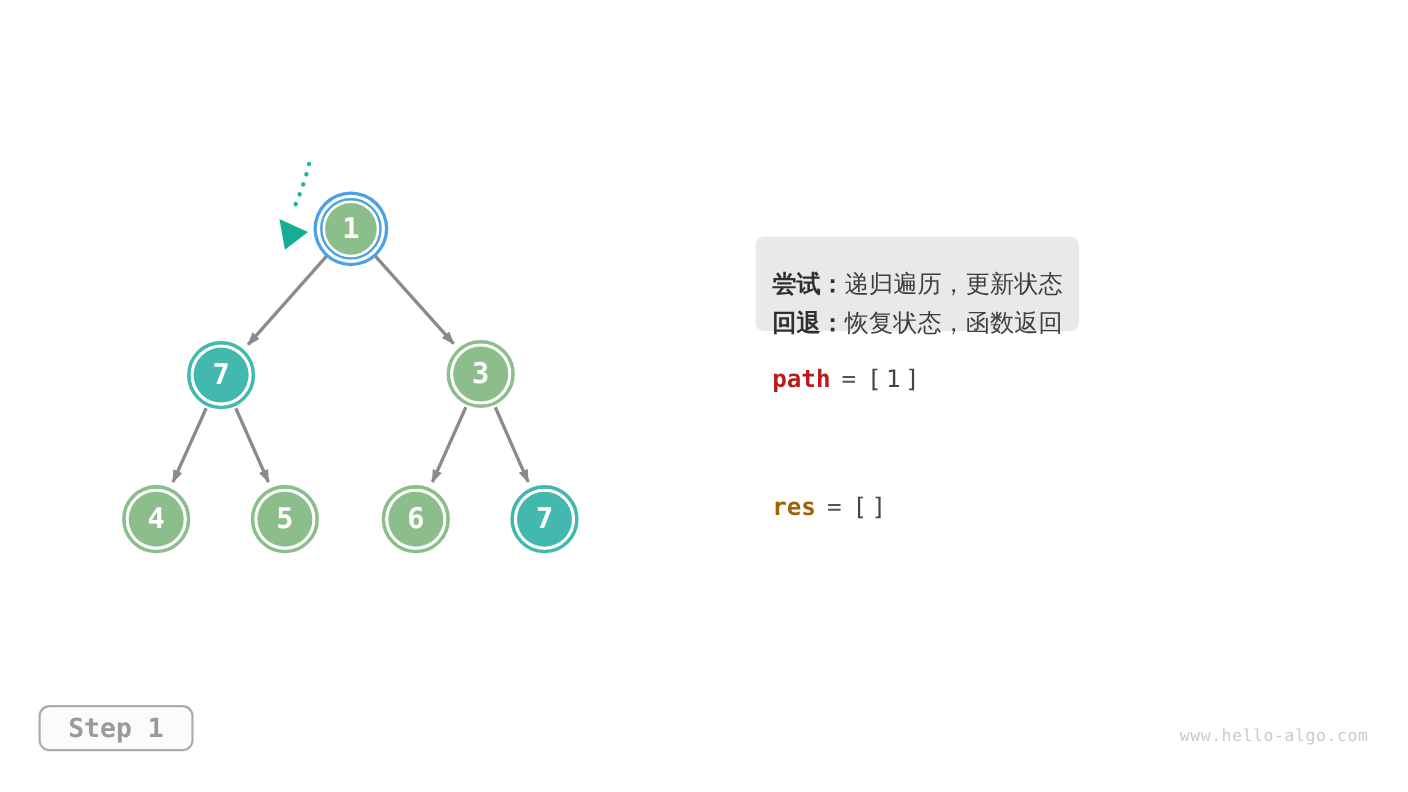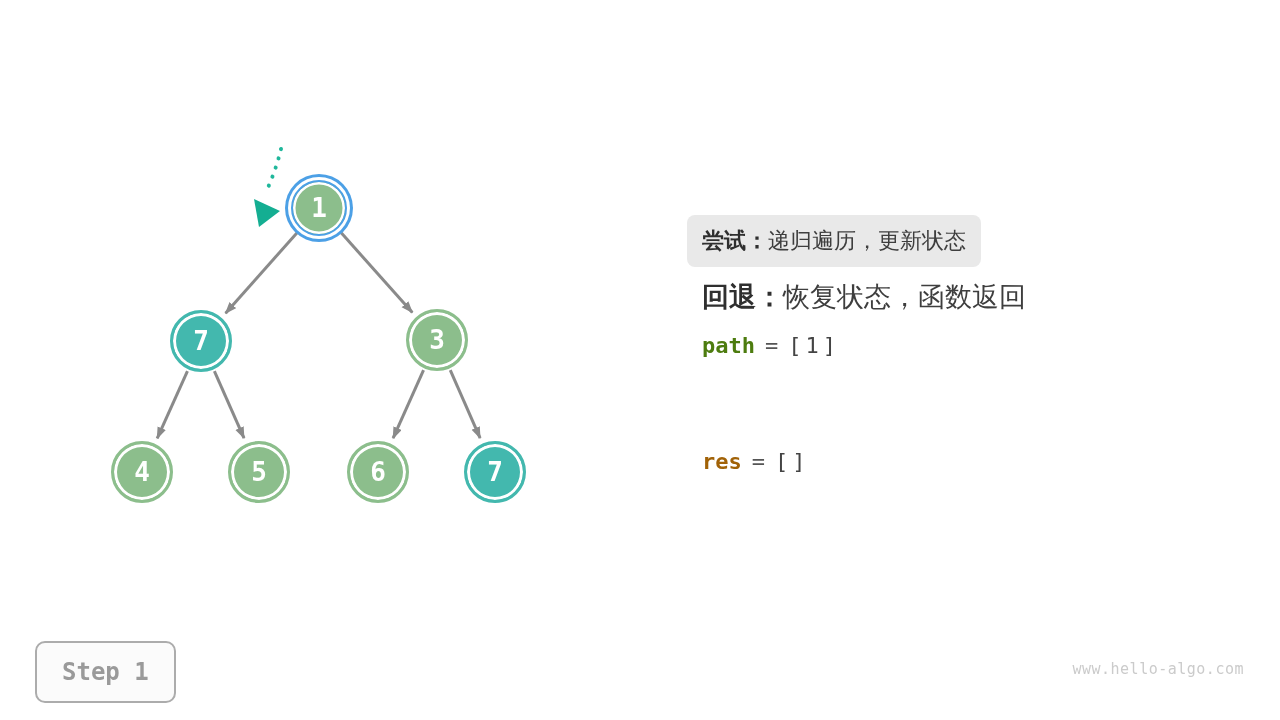--- a/index.html
+++ b/index.html
@@ -45,47 +45,47 @@
                 0 0 0 6px #4ca0e6;
   }
 
   
   .panel { position: absolute; left: 687px; top: 215px; width: 420px; }
   .try-box {
     position: absolute; left: 0; top: 0;
     display: inline-block;
     background: #e9e9e9;
     border-radius: 8px;
-    padding: 11px 15px;
+    padding: 28px 15px;
     font-size: 22px;
     color: #3e3e3e;
     white-space: nowrap;
   }
   .zh-label { font-weight: bold; color: #2f2f2f; }
   .back-line {
     position: absolute; left: 15px; top: 64px;
-    font-size: 27px; color: #3e3e3e; white-space: nowrap;
+    font-size: 22px; color: #3e3e3e; white-space: nowrap;
   }
   .code-line {
     position: absolute; left: 15px;
     font-family: "DejaVu Sans Mono", "Liberation Mono", monospace;
     font-size: 22px; color: #444444; white-space: nowrap;
   }
   .code-line .var { font-weight: bold; }
   .path-line { top: 118px; }
   .res-line  { top: 234px; }
-  .path-var { color: #4d7c0f; }
+  .path-var { color: #b91c1c; }
   .res-var  { color: #a16207; }
   .eq { color: #555555; margin: 0 10px; }
   .val { letter-spacing: 4px; }
 
   
   .step-badge {
     position: absolute; left: 35px; top: 641px;
-    padding: 15px 25px;
+    padding: 5px 25px;
     border: 2px solid #acacac;
     border-radius: 10px;
     background: #fbfbfb;
     color: #9a9a9a;
     font: bold 24px "DejaVu Sans Mono", "Liberation Mono", monospace;
     white-space: nowrap;
   }
 
   
   .watermark {

